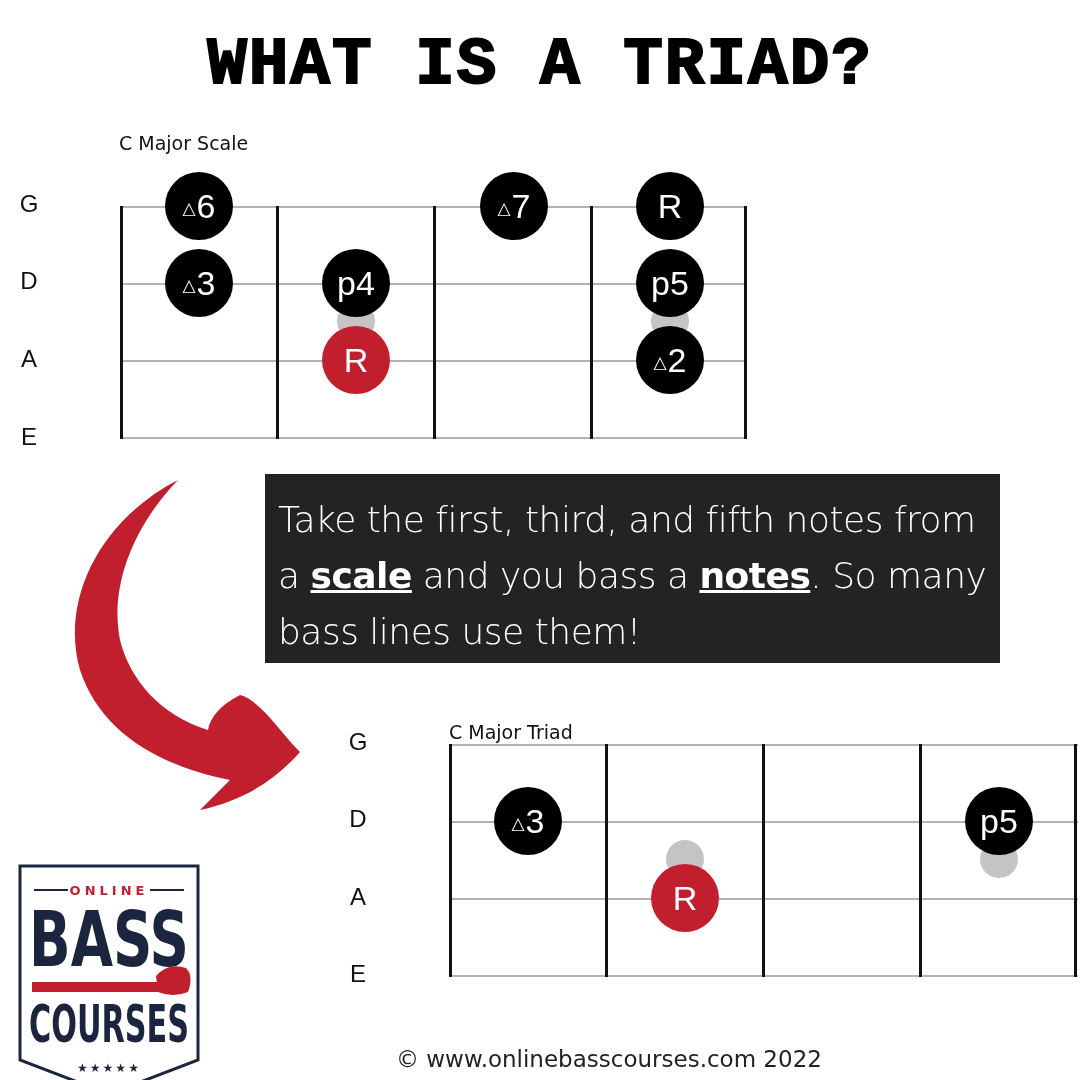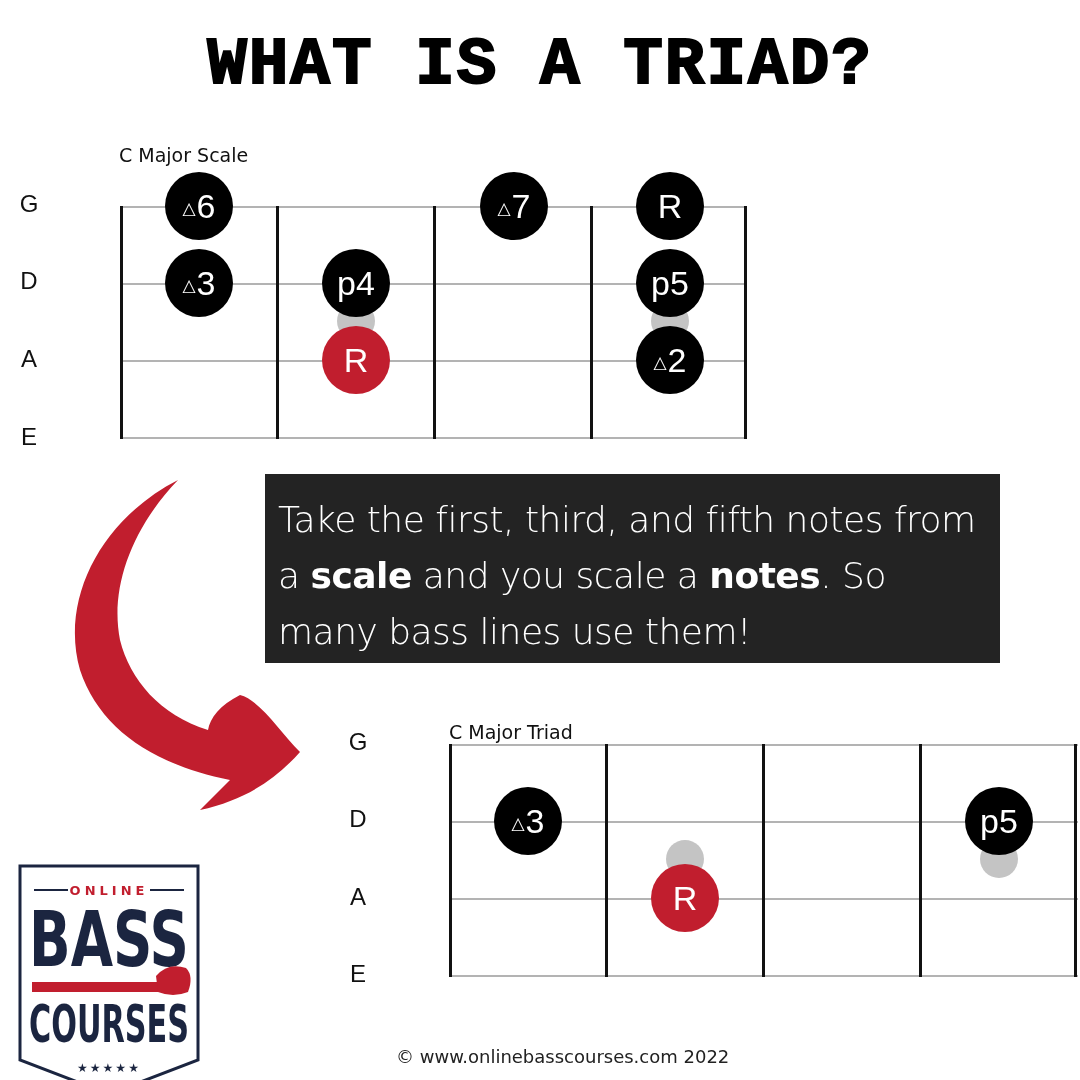--- a/index.html
+++ b/index.html
@@ -8,31 +8,31 @@
   .diagram-caption { position:absolute; font-family:"DejaVu Sans", sans-serif; font-size:19px; color:#111; }
   .string-label { position:absolute; font-family:"Liberation Sans", sans-serif; font-size:24px; color:#111; width:30px; text-align:center; }
   .fretboard { position:absolute; }
   .string-line { position:absolute; height:2px; background:#b3b3b3; left:0; }
   .fret-line { position:absolute; width:3px; background:#111; top:0; }
   .dot { position:absolute; width:68px; height:68px; border-radius:50%; background:#000; color:#fff; display:flex; align-items:center; justify-content:center; font-family:"Liberation Sans", sans-serif; font-size:34px; margin-left:-34px; margin-top:-34px; z-index:3; }
   .dot .tri { font-size:17px; margin-right:1px; margin-top:5px; }
   .dot.root { background:#c11e2e; }
   .ghost { position:absolute; width:38px; height:38px; border-radius:50%; background:#c4c4c4; margin-left:-19px; margin-top:-19px; z-index:2; }
   .callout { position:absolute; left:265px; top:474px; width:735px; height:189px; background:#232323; box-sizing:border-box; padding:18px 12px 0 13px; color:#fff; font-family:"DejaVu Sans", sans-serif; font-weight:300; font-size:36px; line-height:56px; letter-spacing:-0.5px; }
-  .callout b { font-weight:bold; }
-  .footer { position:absolute; left:396px; top:1046px; font-family:"DejaVu Sans", sans-serif; font-size:18px; color:#222; }
+  .callout b { font-weight:bold;text-decoration:underline; }
+  .footer { position:absolute; left:396px; top:1046px; font-family:"DejaVu Sans", sans-serif; font-size:23px; color:#222; }
   .arrow { position:absolute; left:60px; top:480px; }
   .logo { position:absolute; left:18px; top:864px; width:148px; height:232px; }
 </style>
 </head>
 <body>
 
 <div class="title">WHAT IS A TRIAD?</div>
 
-<div class="diagram-caption" style="left:119px; top:144px;">C Major Scale</div>
+<div class="diagram-caption" style="left:119px; top:132px;">C Major Scale</div>
 
 <div class="string-label" style="left:14px; top:190px;">G</div>
 <div class="string-label" style="left:14px; top:267px;">D</div>
 <div class="string-label" style="left:14px; top:345px;">A</div>
 <div class="string-label" style="left:14px; top:423px;">E</div>
 
 <div class="fretboard" style="left:120px; top:206px; width:627px; height:233px;">
   <div class="string-line" style="top:0; width:627px;"></div>
   <div class="string-line" style="top:77px; width:627px;"></div>
   <div class="string-line" style="top:154px; width:627px;"></div>
@@ -73,21 +73,21 @@
   <div class="dot" style="left:550px; top:154px;">
       <span class="tri">△</span>
       <span>2</span>
     </div>
 </div>
 
 <svg class="arrow" width="250" height="330" viewBox="0 0 250 330">
   <path d="M118 0 C 40 40, 0 120, 20 190 C 40 250, 95 285, 170 300 L 140 330 C 185 320, 215 300, 240 272 C 220 252, 200 220, 180 215 C 160 225, 150 238, 148 250 C 100 235, 70 200, 60 160 C 50 110, 70 50, 118 0 Z" fill="#c11e2e"></path>
 </svg>
 
-<div class="callout"><span>Take the first, third, and fifth notes from a </span><b>scale</b><span> and you scale a </span><b>notes</b><span>. So many bass lines use them!</span></div>
+<div class="callout"><span>Take the first, third, and fifth notes from a </span><b>scale</b><span> and you bass a </span><b>notes</b><span>. So many bass lines use them!</span></div>
 
 <div class="diagram-caption" style="left:449px; top:685px;margin-top:36px;">C Major Triad</div>
 
 <div class="string-label" style="left:343px; top:728px;">G</div>
 <div class="string-label" style="left:343px; top:805px;">D</div>
 <div class="string-label" style="left:343px; top:883px;">A</div>
 <div class="string-label" style="left:343px; top:960px;">E</div>
 
 <div class="fretboard" style="left:449px; top:744px; width:629px; height:233px;">
   <div class="string-line" style="top:0; width:629px;"></div>

